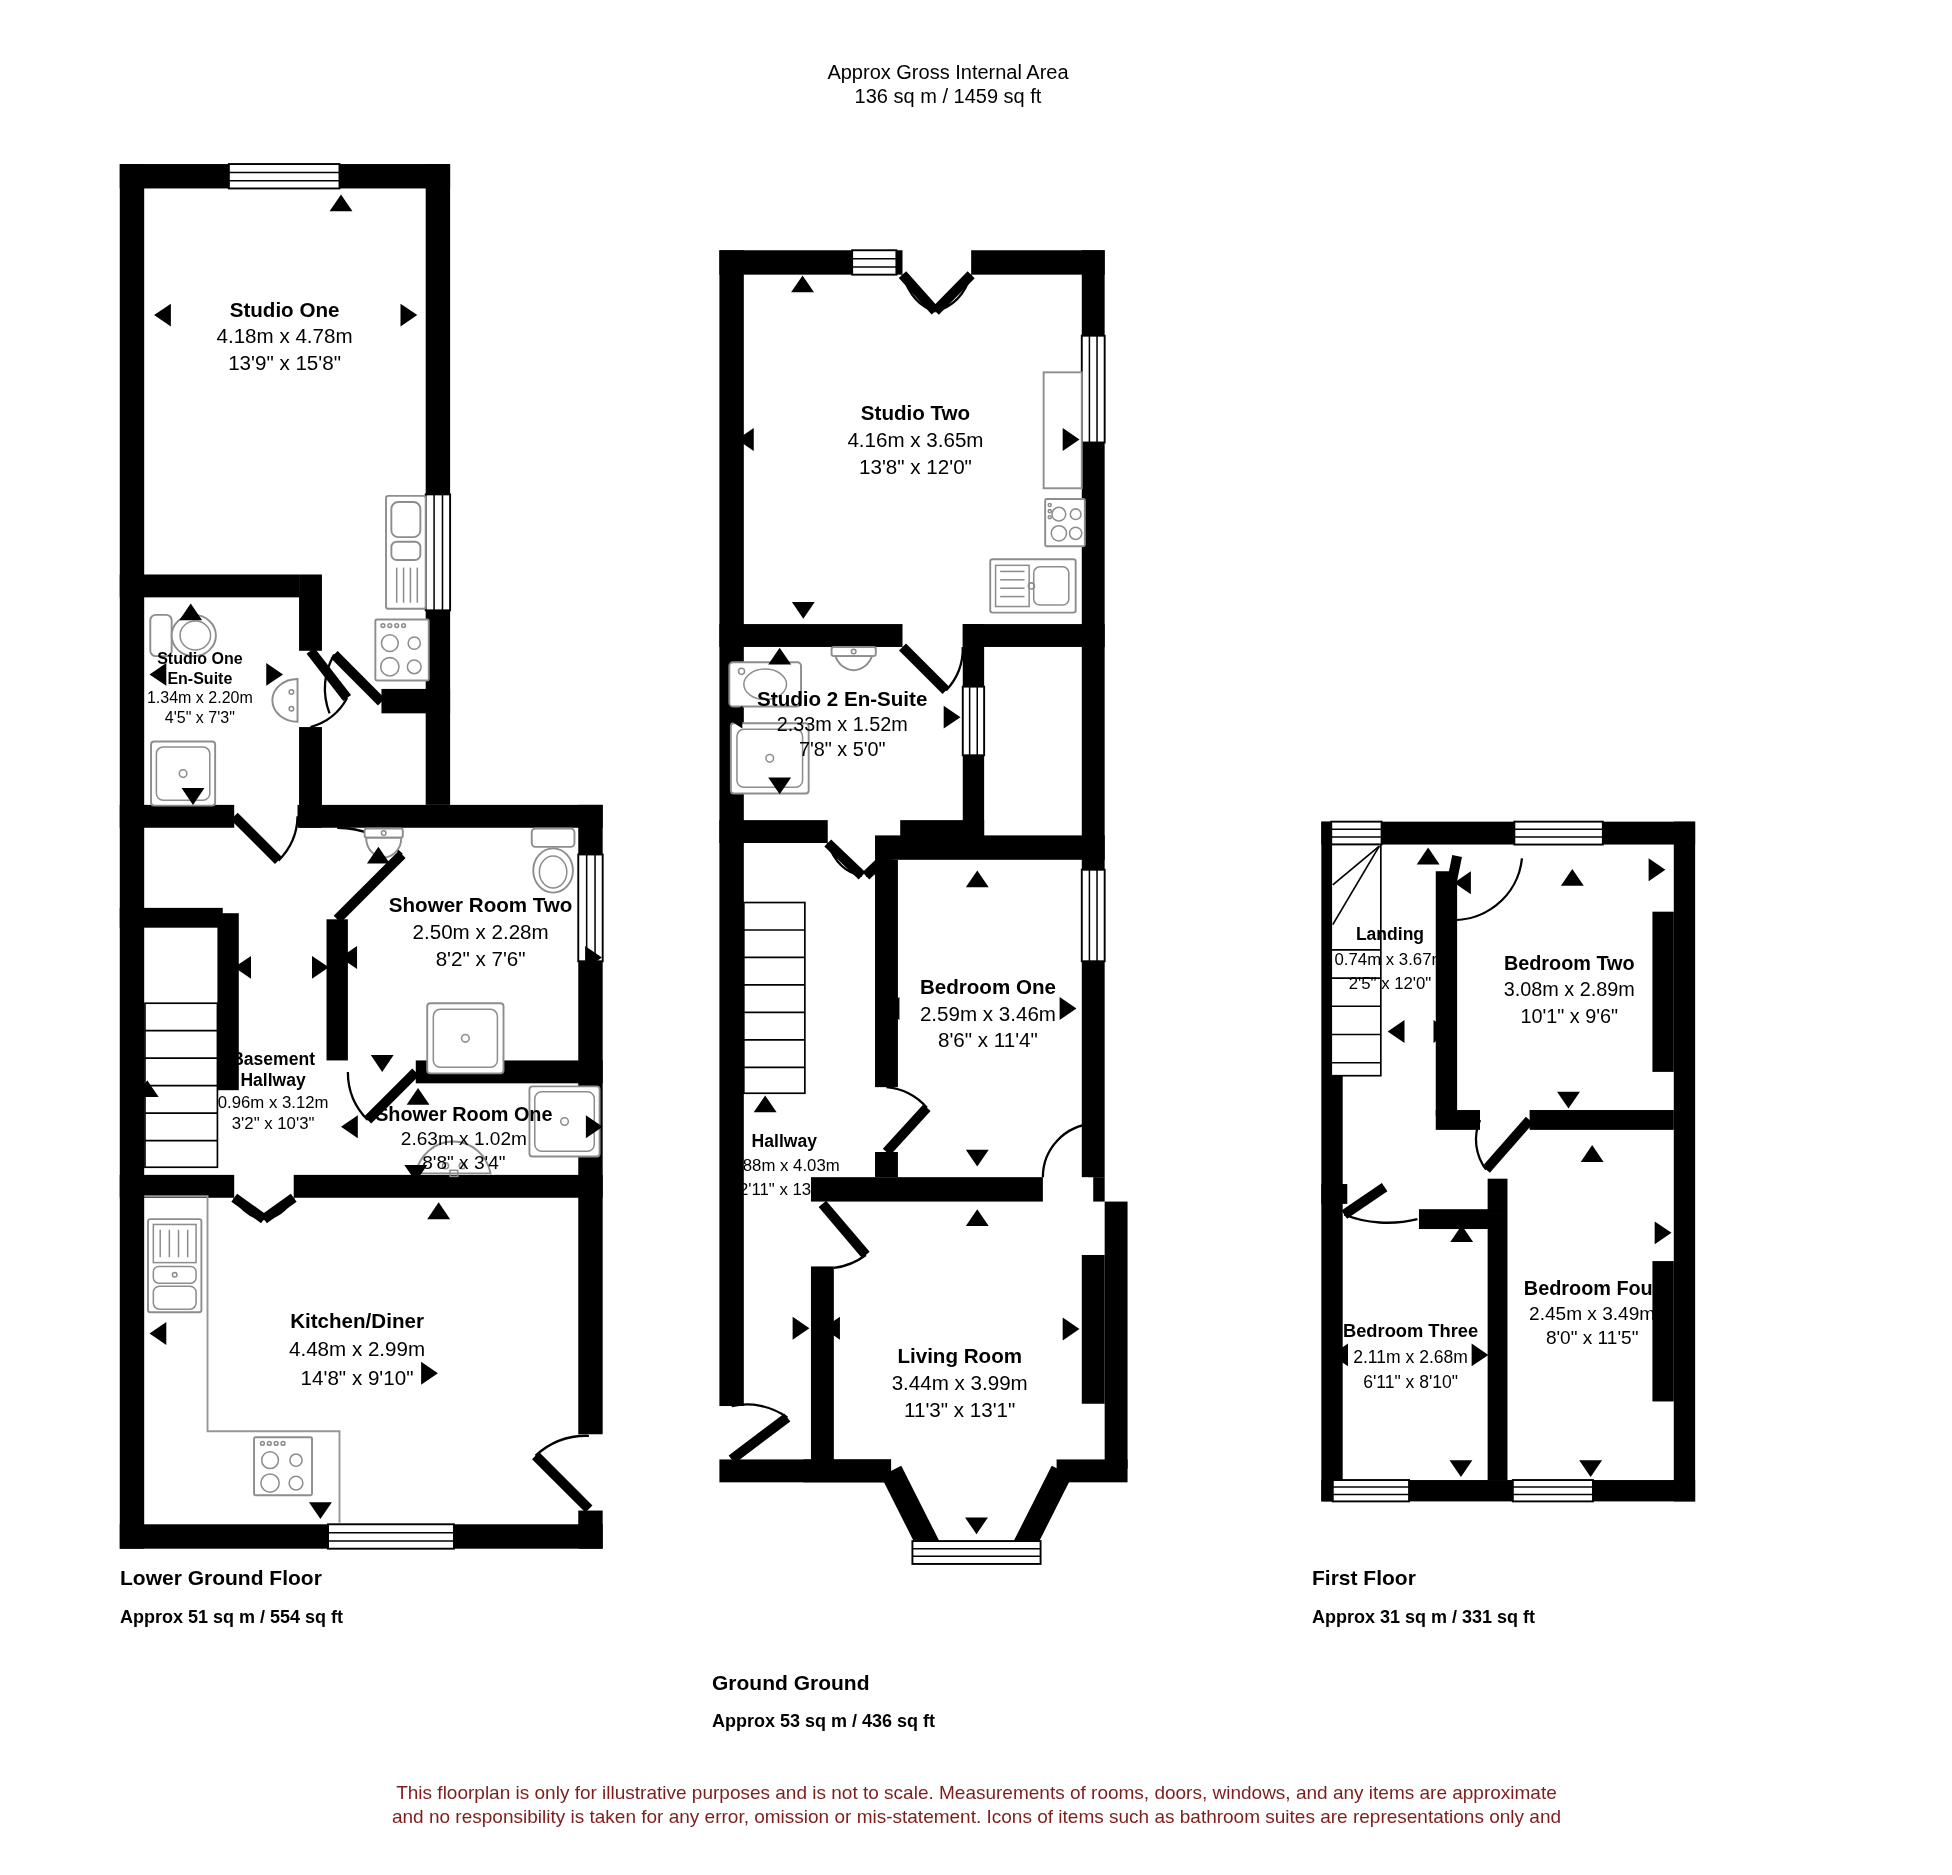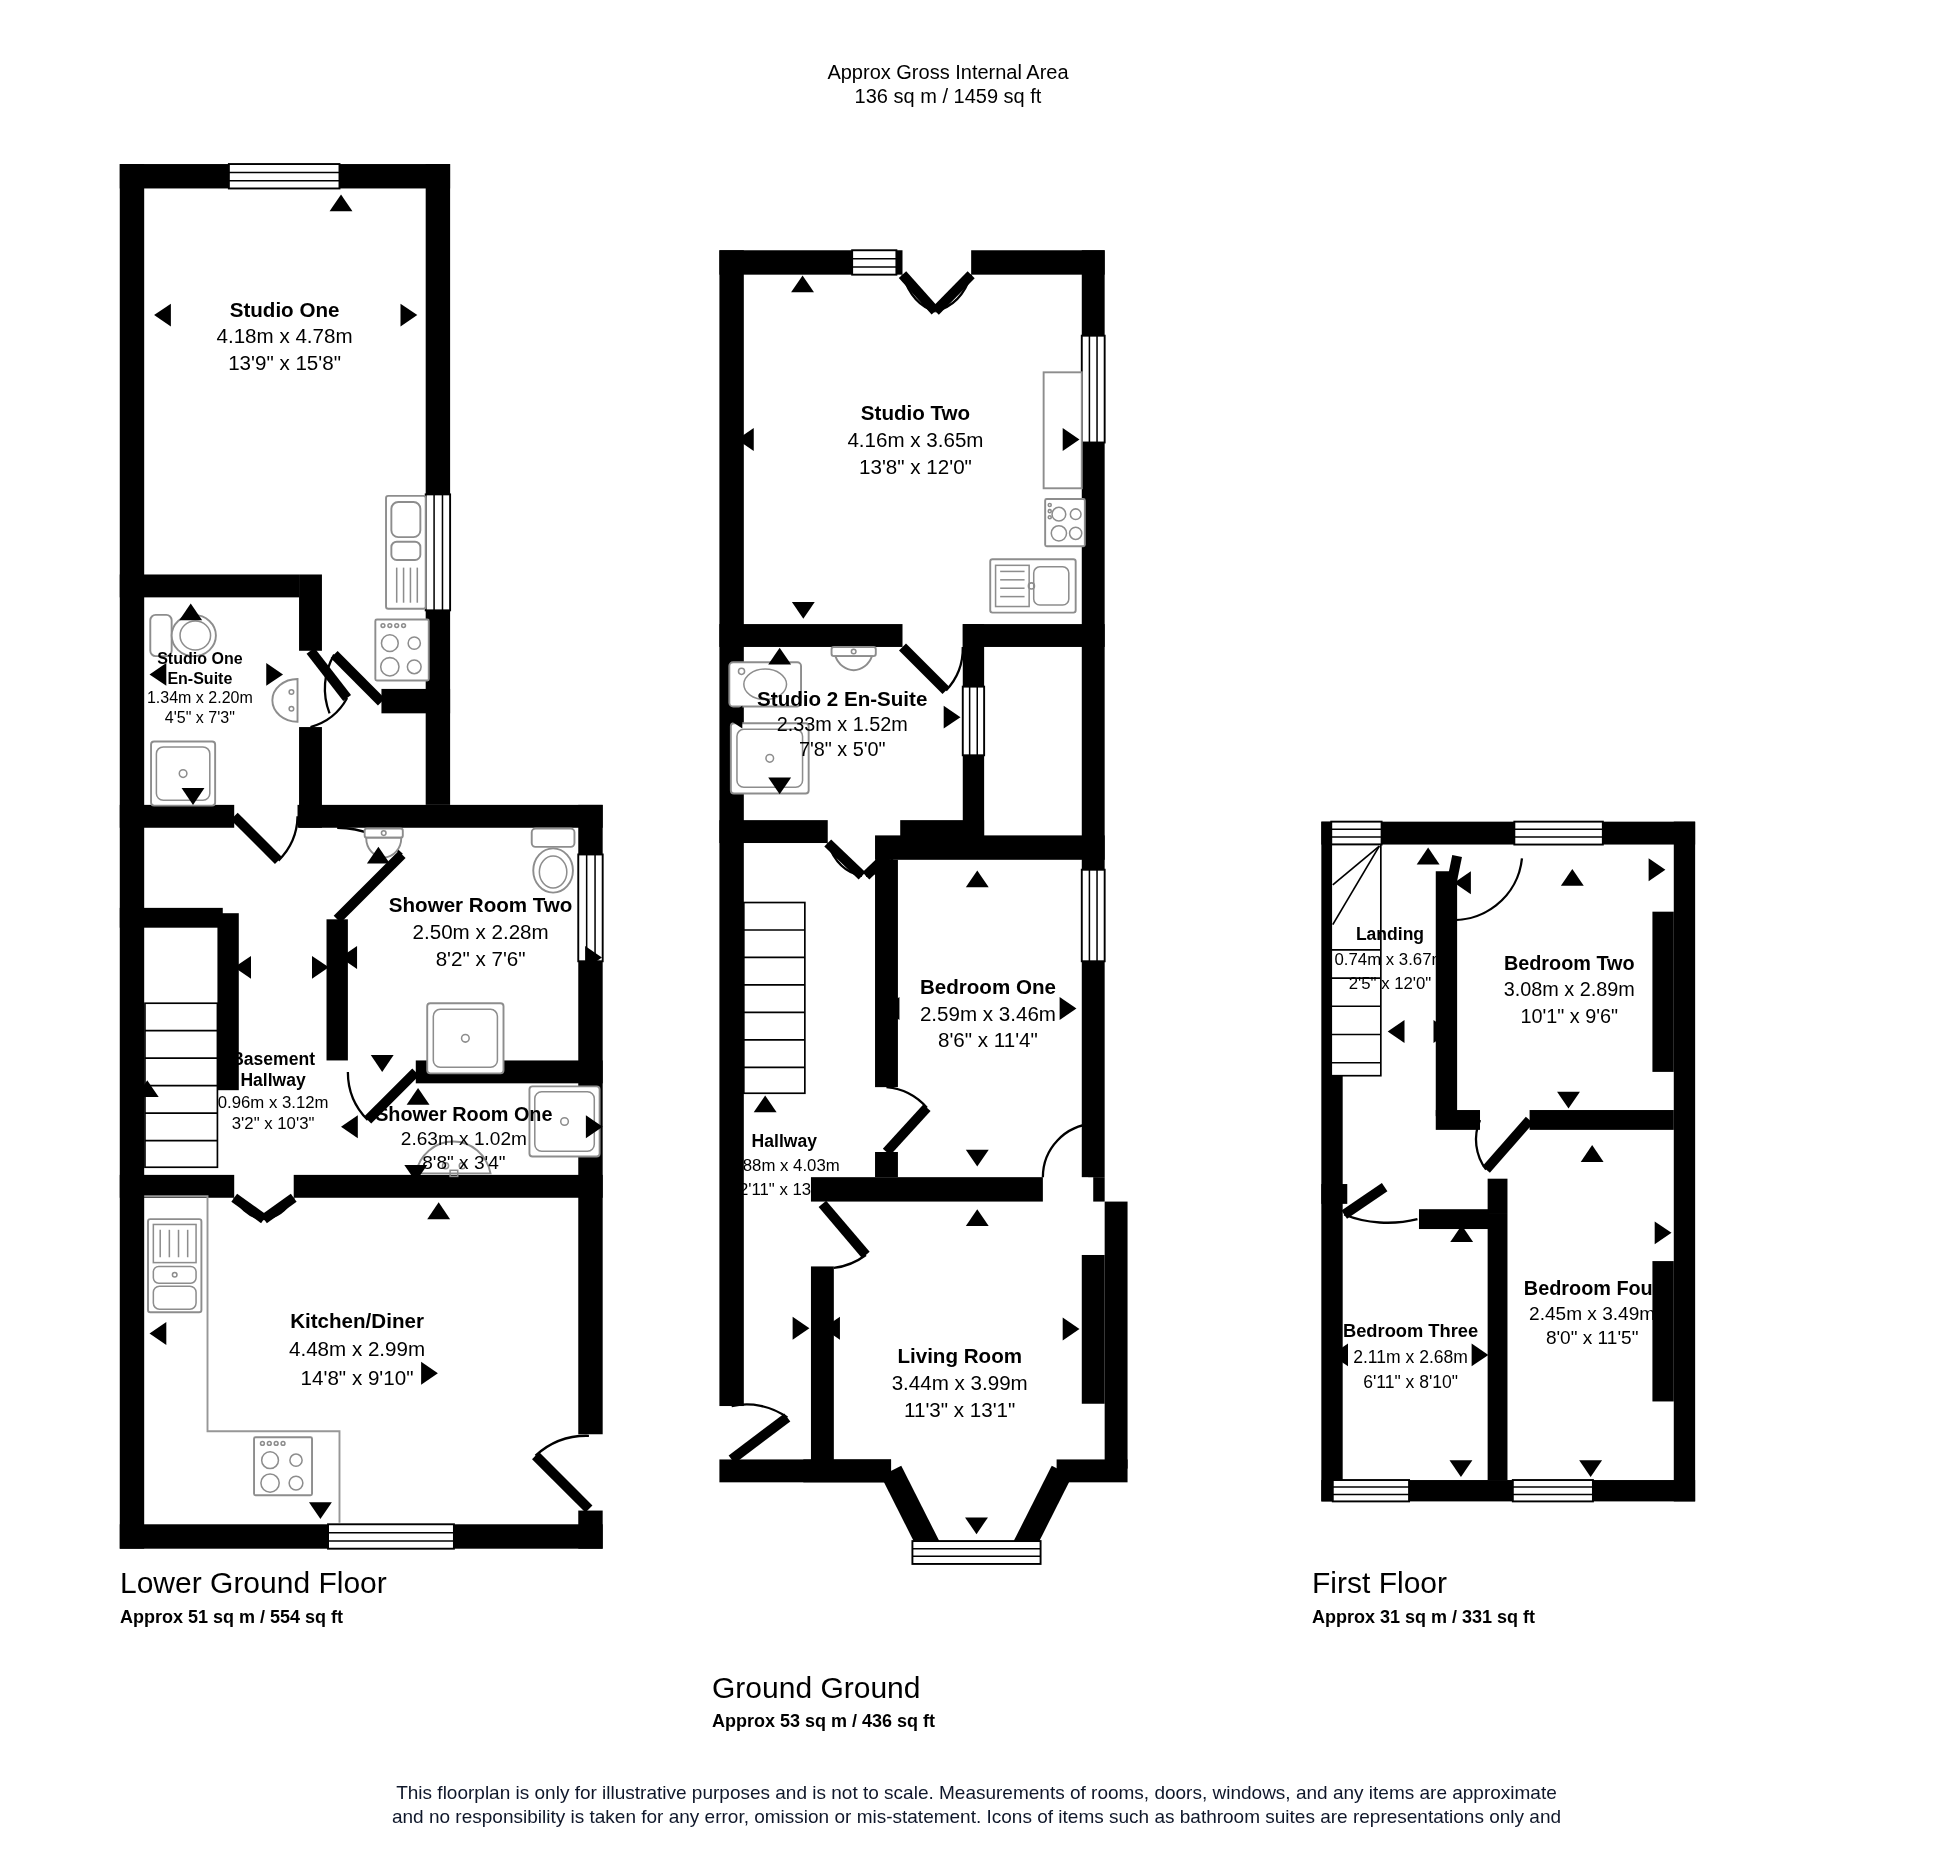--- a/index.html
+++ b/index.html
@@ -23,23 +23,23 @@
   .winl{stroke:#000;stroke-width:2}
   .arc{fill:none;stroke:#000;stroke-width:3}
   .leaf{stroke:#000;stroke-width:13}
   .fx{fill:#fff;stroke:#8d8d8d;stroke-width:2.5}
   .fxl{stroke:#8d8d8d;stroke-width:2;fill:none}
   .cn{fill:none;stroke:#979797;stroke-width:2.5}
   .st{fill:#fff;stroke:#000;stroke-width:2.2}
   .stl{stroke:#000;stroke-width:2.2}
   .arw{fill:#000}
   .hdr{position:absolute;top:60px;left:948px;transform:translateX(-50%);text-align:center;font-size:20px;font-weight:400;line-height:24px;white-space:nowrap}
-  .floor-name{position:absolute;font-size:30px;font-weight:400;white-space:nowrap}
+  .floor-name{position:absolute;font-size:21px;font-weight:700;white-space:nowrap}
   .floor-area{position:absolute;font-size:18px;font-weight:700;white-space:nowrap}
-  .footer{position:absolute;top:1781px;left:0;width:1953px;text-align:center;font-size:19px;line-height:24px;color:#0f172a}
+  .footer{position:absolute;top:1781px;left:0;width:1953px;text-align:center;font-size:19px;line-height:24px;color:#7f1d1d}
 </style>
 </head>
 <body>
 
 <div class="hdr">
   <div>Approx Gross Internal Area</div>
   <div>136 sq m / 1459 sq ft</div>
 </div>
 
 <div class="floor-name" style="left:120px;top:1566px">Lower Ground Floor</div>

